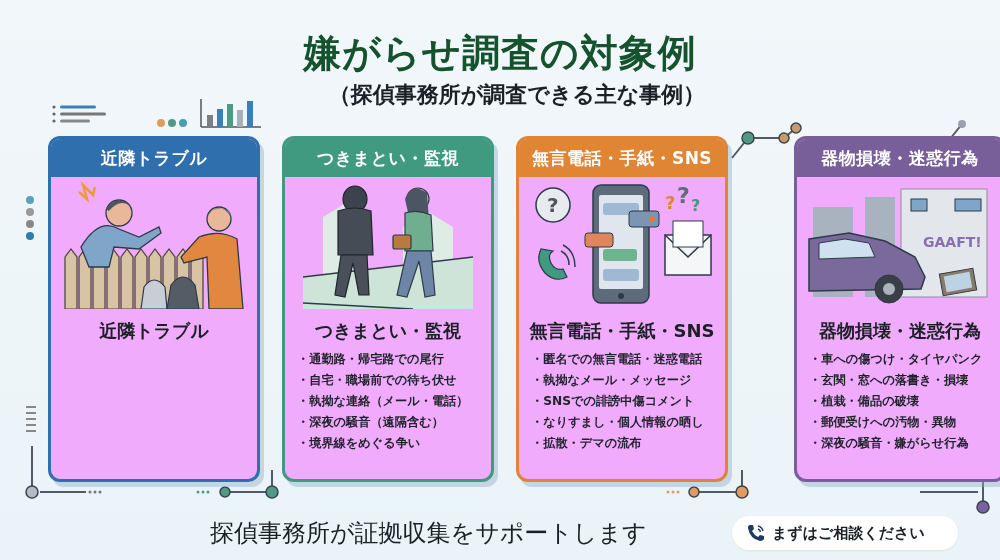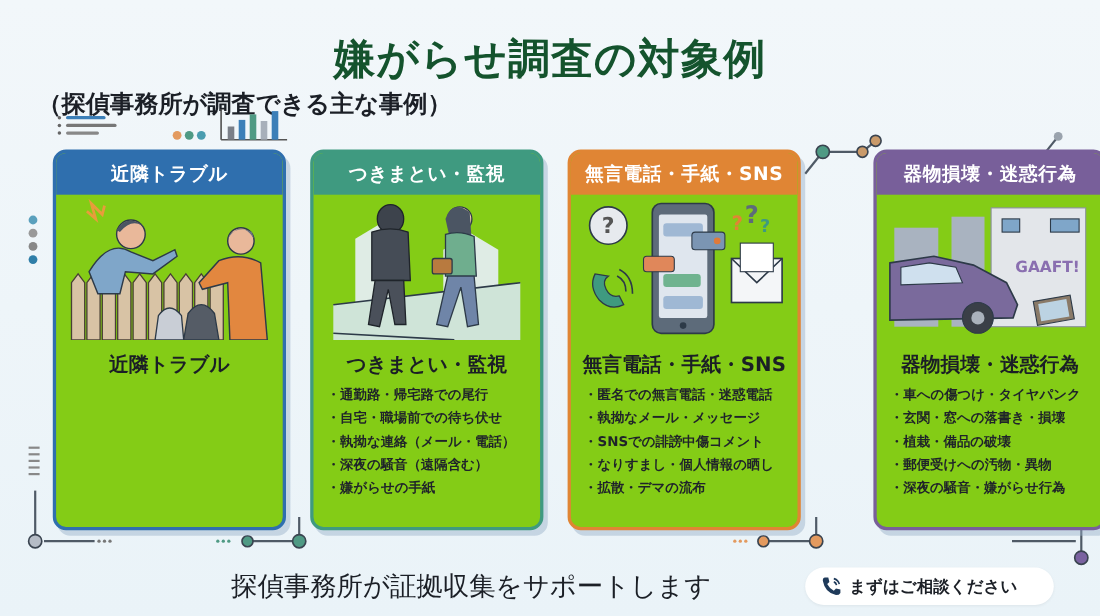--- a/index.html
+++ b/index.html
@@ -10,29 +10,29 @@
     color: #1a1d22;
     position: relative;
   }
   .title {
     position: absolute; left: 0; right: 0; top: 28px;
     text-align: center; font-size: 38px; font-weight: bold; letter-spacing: 1px;
     color: #14532d;
   }
   .subtitle {
     position: absolute; left: 0; right: 0; top: 80px;
-    font-size: 22px; font-weight: bold; color: #1b1f26; padding-left: 34px;
+    text-align: center; font-size: 22px; font-weight: bold; color: #1b1f26; padding-left: 34px;
   }
   .deco { position: absolute; }
   .cards {
     position: absolute; left: 48px; top: 136px; width: 920px; height: 350px;
   }
   .card {
     position: absolute; top: 0; width: 212px; height: 346px;
-    background: #84cc16; border-radius: 12px; border: 3px solid #2e71b0;
+    background: #f0abfc; border-radius: 12px; border: 3px solid #2e71b0;
     overflow: hidden;
     box-shadow: 4px 5px 0 rgba(150,175,200,0.45);
   }
   .card-header {
     height: 38px; color: #fff; font-size: 17px; font-weight: bold;
     display: flex; align-items: center; justify-content: center;
     letter-spacing: 0.5px;
   }
   .illus {
     margin: 0 auto; width: 190px; height: 132px; position: relative;
@@ -210,21 +210,21 @@
         <rect x="100" y="58" width="18" height="14" rx="2" fill="#b87a3f" stroke="#2d3a48" stroke-width="1.2"></rect>
         <path d="M114 74 L104 118 L114 120 L126 84 L132 120 L142 118 L138 74 Z" fill="#6f85a8" stroke="#2d3a48" stroke-width="1.2"></path>
       </svg>
     </div>
     <div class="card-title">つきまとい・監視</div>
     <ul class="card-list">
       <li>通勤路・帰宅路での尾行</li>
       <li>自宅・職場前での待ち伏せ</li>
       <li>執拗な連絡（メール・電話）</li>
       <li>深夜の騒音（遠隔含む）</li>
-      <li>嫌がらせの手紙</li>
+      <li>境界線をめぐる争い</li>
     </ul>
   </div>
 
   <div class="card c3">
     <div class="card-header">無言電話・手紙・SNS</div>
     <div class="illus">
       <svg width="190" height="132" viewBox="0 0 190 132">
         <rect x="66" y="8" width="56" height="118" rx="8" fill="#5d6b7a" stroke="#2d3a48" stroke-width="1.5"></rect>
         <rect x="72" y="18" width="44" height="94" rx="2" fill="#dfe6ee"></rect>
         <circle cx="94" cy="119" r="3" fill="#2d3a48"></circle>

